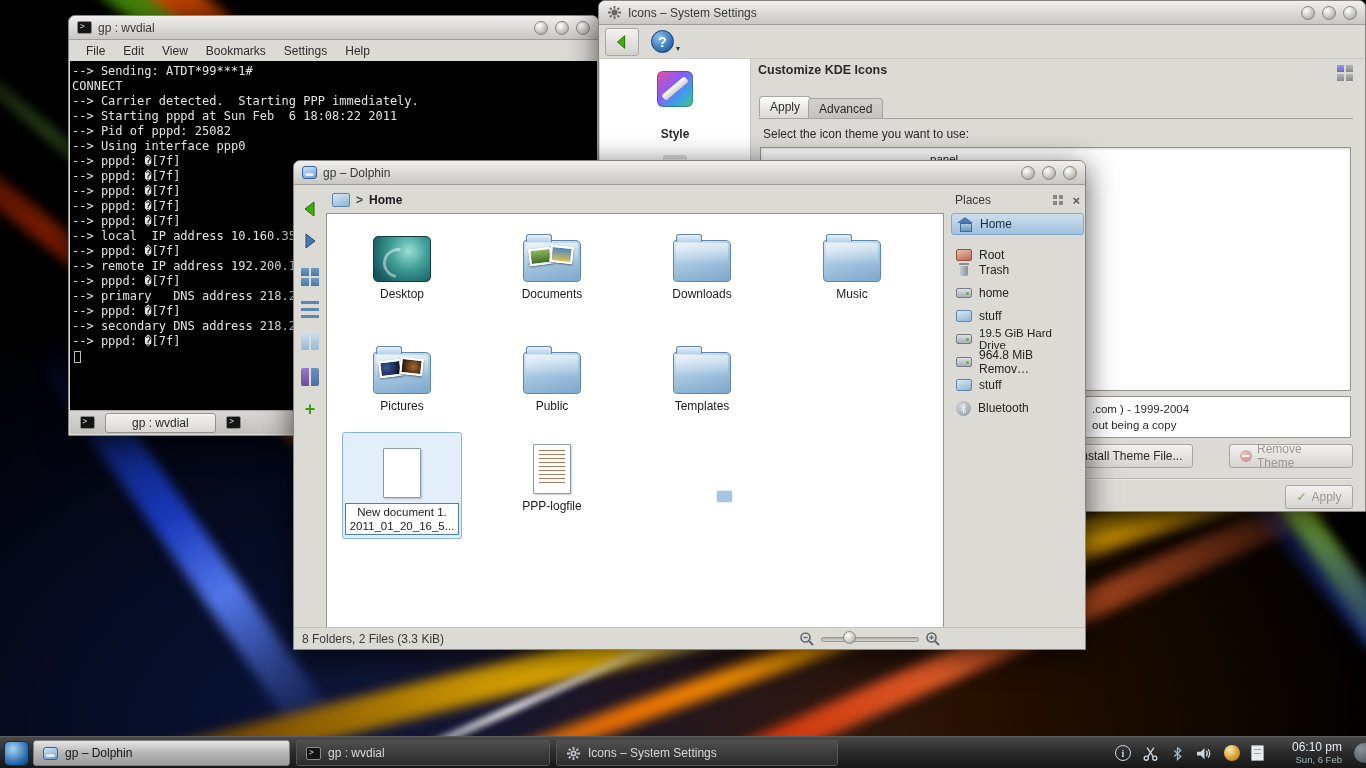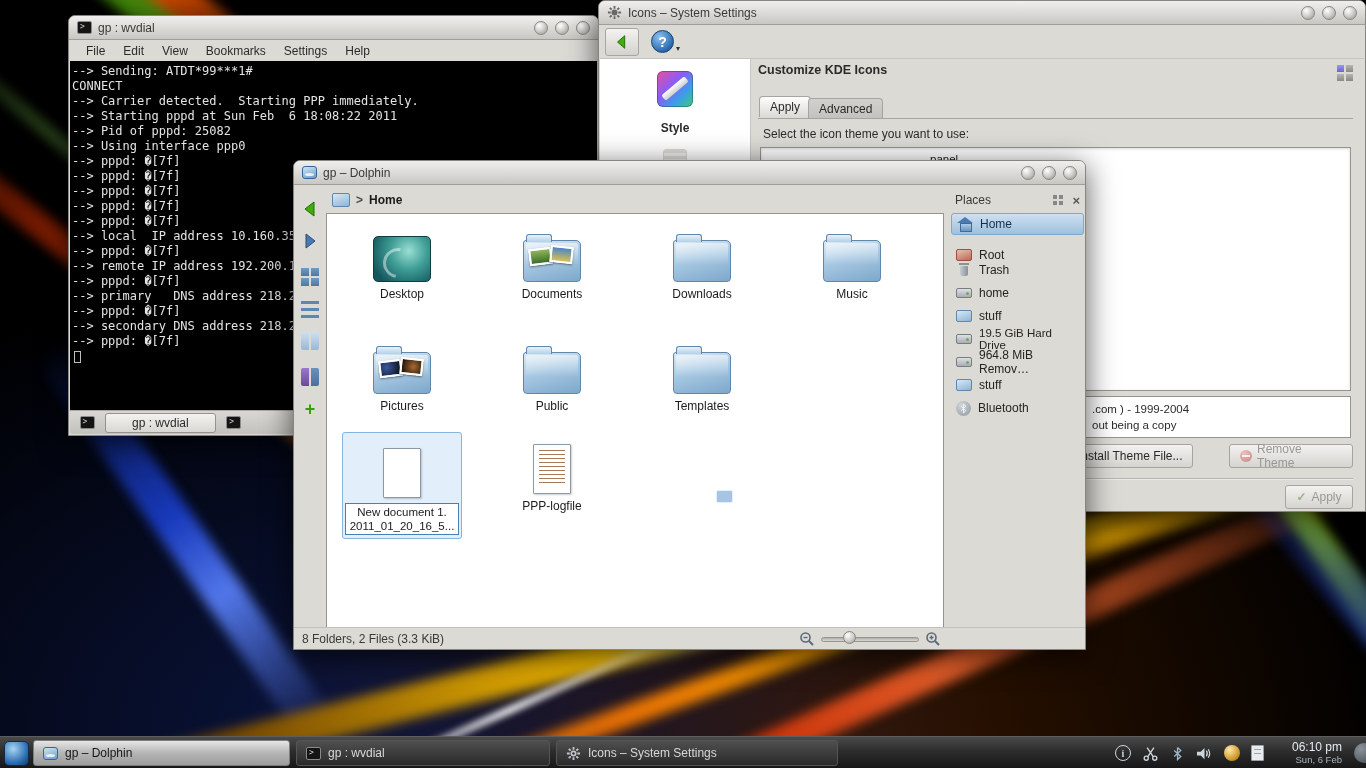--- a/index.html
+++ b/index.html
@@ -57,21 +57,21 @@
     display:flex;align-items:center;justify-content:center;
     background:radial-gradient(circle at 35% 30%,#8ec2ef,#2a6ab0 70%,#15447c);border:1px solid #1a4070}
   .s-caret{font-size:8px;color:#333}
   .s-sidebar{position:absolute;left:1px;top:58px;width:151px;bottom:1px;background:#fff;
     border-right:1px solid #c6c4c0;text-align:center;padding-top:12px}
   .style-icon{width:36px;height:36px;margin:0 auto;border-radius:6px;position:relative;
     background:linear-gradient(135deg,#e94f9b 0%,#8b5cf6 40%,#3aa0e8 70%,#42c873 100%);
     box-shadow:inset 0 0 0 1px rgba(0,0,0,.25)}
   .style-icon::after{content:"";position:absolute;left:3px;top:14px;width:30px;height:7px;
     background:linear-gradient(#fdfdfd,#cfcfcf);transform:rotate(-40deg);border-radius:2px}
-  .style-label{font-weight:bold;margin-top:14px}
+  .style-label{font-weight:bold;margin-top:20px}
   .sidebar-sub-icon{width:24px;height:22px;margin:14px auto 0;border:1px solid #c9c7c3;border-radius:3px;
     background:repeating-linear-gradient(180deg,#cfcdc9 0 3px,#e9e8e6 3px 6px);opacity:.7}
   .s-heading{position:absolute;left:159px;top:62px;font-weight:bold;font-size:12.5px}
   .s-grid-icon{position:absolute;left:738px;top:64px;width:16px;height:16px;
     background:linear-gradient(#9a98f4,#6a68c4) 0 0/7px 7px no-repeat,
                linear-gradient(#b8b6b2,#8a8884) 9px 0/7px 7px no-repeat,
                linear-gradient(#b8b6b2,#8a8884) 0 9px/7px 7px no-repeat,
                linear-gradient(#b8b6b2,#8a8884) 9px 9px/7px 7px no-repeat}
   .tab{position:absolute;border:1px solid #a6a4a0;border-bottom:none;border-radius:4px 4px 0 0;
     padding:3px 10px;background:linear-gradient(#d3d1cd,#c3c1bd)}

